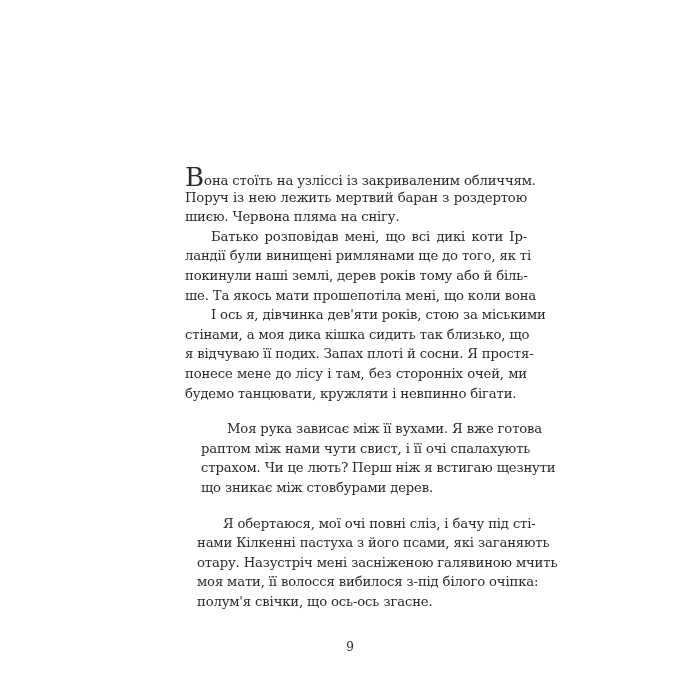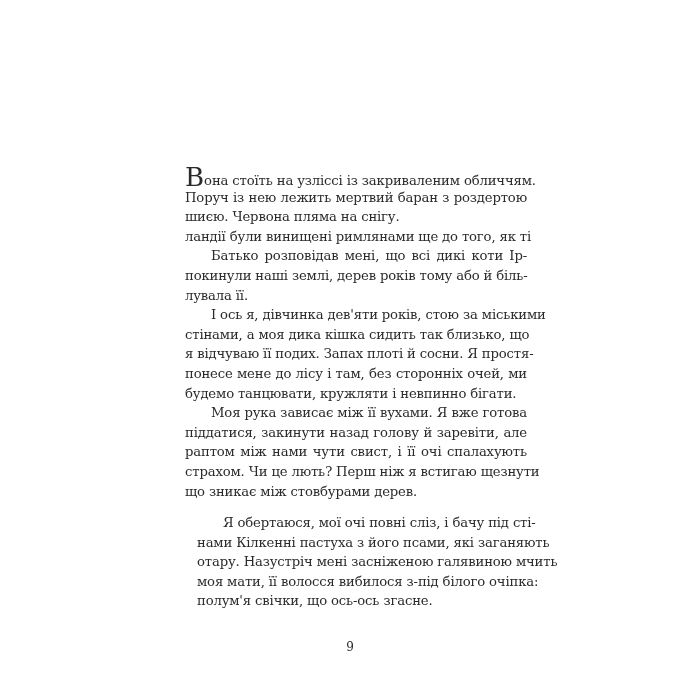--- a/index.html
+++ b/index.html
@@ -68,37 +68,36 @@
 <div class="page">
   <div class="text-block">
 
     <p style="margin:0">
       <span class="line"><span class="drop-cap">В</span><span>она стоїть на узліссі із закривaленим обличчям.</span></span>
       <span class="line">Поруч із нею лежить мертвий баран з роздертою</span>
       <span class="line last">шиєю. Червона пляма на снігу.</span>
     </p>
 
     <p style="margin:0">
+      <span class="line indent">Батько розповідав мені, що всі дикі коти Ір-</span>
       <span class="line">ландії були винищені римлянами ще до того, як ті</span>
-      <span class="line indent">Батько розповідав мені, що всі дикі коти Ір-</span>
       <span class="line">покинули наші землі, дерев років тому або й біль-</span>
-      <span class="line last">лувала її.</span>
+      <span class="line">ше. Та якось мати прошепотіла мені, що коли вона</span>
     </p>
 
     <p style="margin:0">
       <span class="line indent">І ось я, дівчинка дев'яти років, стою за міськими</span>
       <span class="line">стінами, а моя дика кішка сидить так близько, що</span>
       <span class="line">я відчуваю її подих. Запах плоті й сосни. Я простя-</span>
       <span class="line">понесе мене до лісу і там, без сторонніх очей, ми</span>
       <span class="line last">будемо танцювати, кружляти і невпинно бігати.</span>
     </p>
 
-    <p style="margin:0">
+    <p style="margin:16px">
       <span class="line indent">Моя рука зависає між її вухами. Я вже готова</span>
-      <span class="line">піддатися, закинути назад голову й заревіти, але</span>
       <span class="line">раптом між нами чути свист, і її очі спалахують</span>
       <span class="line">страхом. Чи це лють? Перш ніж я встигаю щезнути</span>
       <span class="line last">що зникає між стовбурами дерев.</span>
     </p>
 
     <p style="margin:12px">
       <span class="line indent">Я обертаюся, мої очі повні сліз, і бачу під сті-</span>
       <span class="line">нами Кілкенні пастуха з його псами, які заганяють</span>
       <span class="line">отару. Назустріч мені засніженою галявиною мчить</span>
       <span class="line">моя мати, її волосся вибилося з-під білого очіпка:</span>

